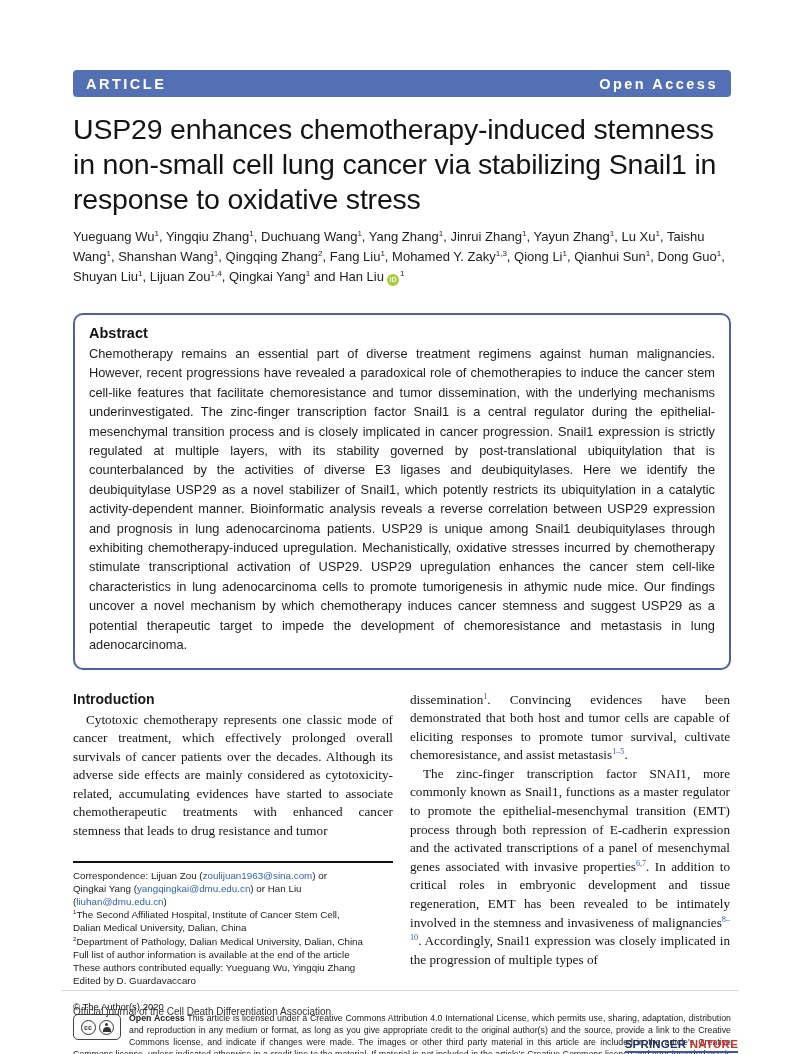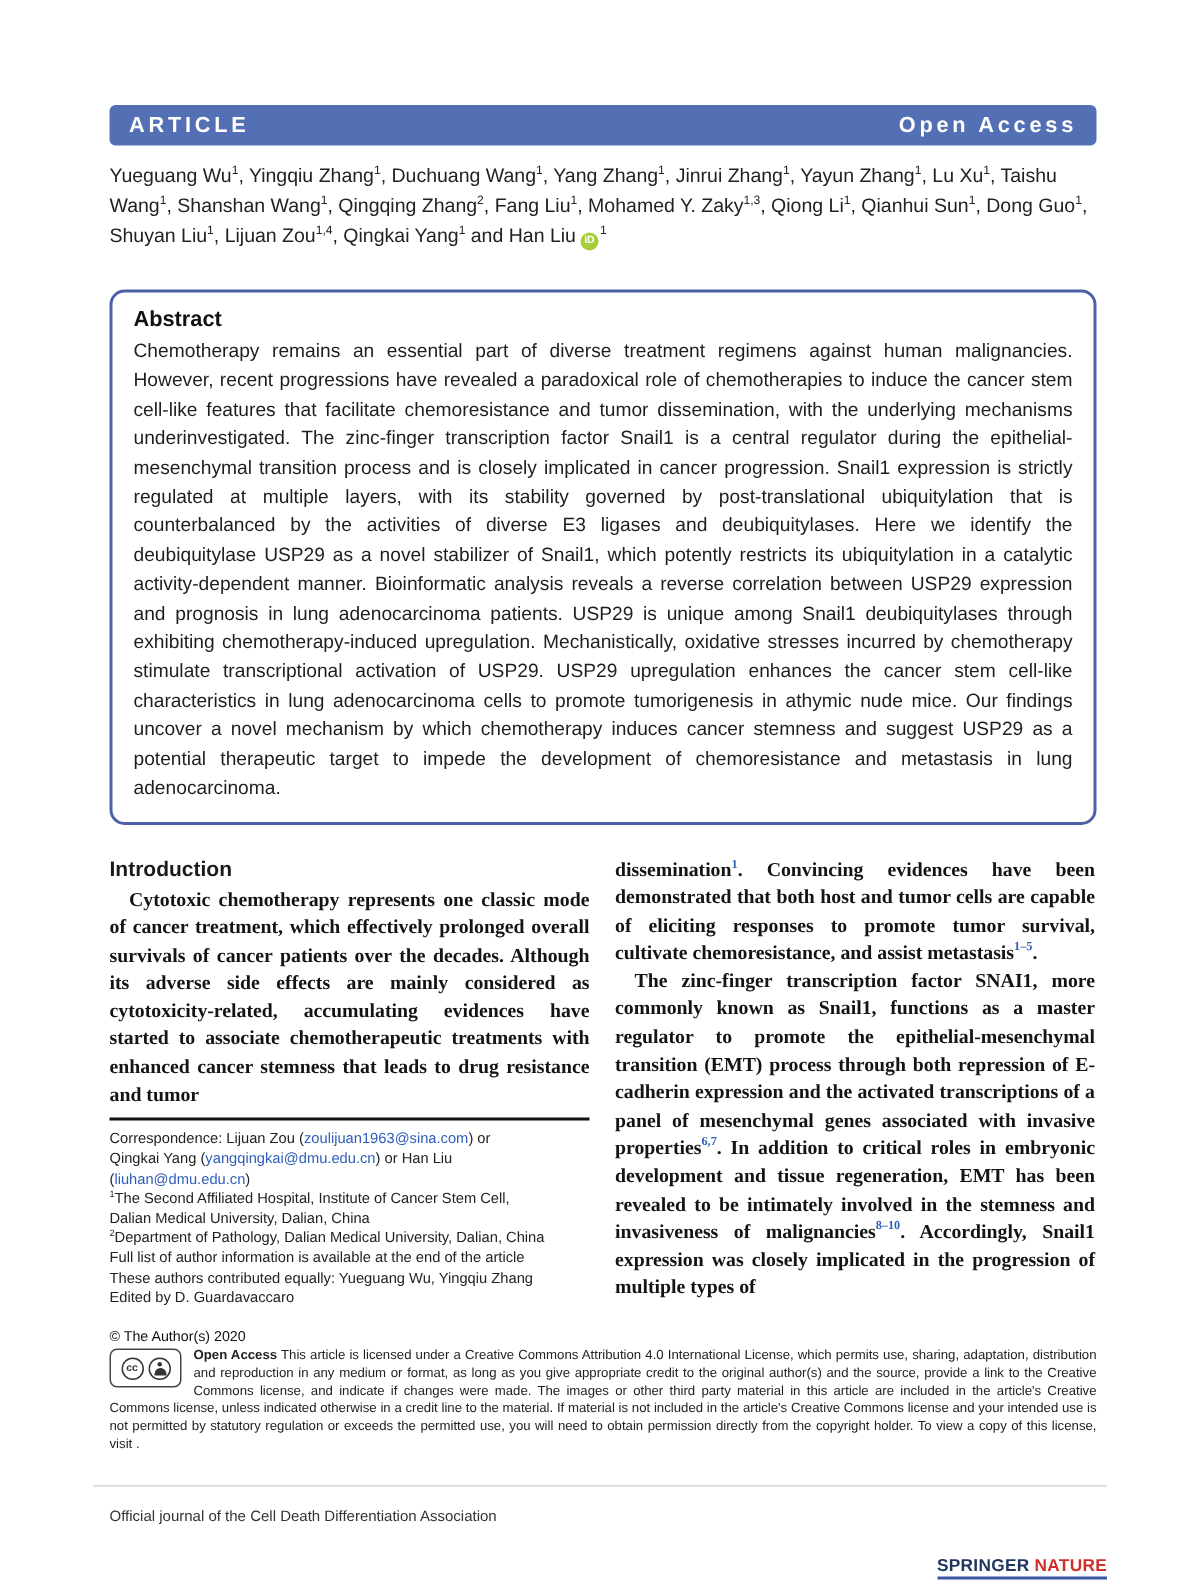--- a/index.html
+++ b/index.html
@@ -48,28 +48,28 @@
   }
   .abstract-box h2{font-size:14.5px;font-weight:bold;margin-bottom:3px;color:#111;}
   .abstract-box p{font-size:12.8px;line-height:19.4px;text-align:justify;color:#1e1e1e;}
 
   
   .columns{display:flex;gap:17px;margin-top:21px;}
   .col{width:320px;}
   .col h3{font-size:14px;font-weight:bold;font-family:"Liberation Sans",sans-serif;margin-bottom:4px;}
   .bodytext{
     font-family:"Liberation Serif",serif;font-size:13.2px;line-height:18.6px;
-    text-align:justify;color:#141414;font-weight:bold;
+    text-align:justify;color:#141414;
   }
   .bodytext.indent{text-indent:13px;}
   .bodytext sup{color:var(--link);}
 
   
   .footnote{
-    margin-top:6px;border-top:2px solid #111;padding-top:6px;
+    margin-top:20px;border-top:2px solid #111;padding-top:6px;
     font-size:9.8px;line-height:13.2px;color:#222;white-space:pre-line;
   }
   .footnote .link{color:var(--link);}
   .footnote sup{color:inherit;}
 
   
   .license{margin-top:14px;}
   .copyright{font-size:9.5px;margin-bottom:1px;color:#111;}
   .license-body{font-size:8.8px;line-height:11.8px;text-align:justify;color:#222;}
   .cc-badge{
@@ -105,20 +105,21 @@
 <body>
 
 <div class="page">
 
 
   <div class="banner">
     <span>ARTICLE</span>
     <span>Open Access</span>
   </div>
 
+  <h1 class="title">USP29 enhances chemotherapy-induced stemness in non-small cell lung cancer via stabilizing Snail1 in response to oxidative stress</h1>
 
   <p class="authors"><span>Yueguang Wu<sup>1</sup>, Yingqiu Zhang<sup>1</sup>, Duchuang Wang<sup>1</sup>, Yang Zhang<sup>1</sup>, Jinrui Zhang<sup>1</sup>, Yayun Zhang<sup>1</sup>, Lu Xu<sup>1</sup>, Taishu Wang<sup>1</sup>, Shanshan Wang<sup>1</sup>, Qingqing Zhang<sup>2</sup>, Fang Liu<sup>1</sup>, Mohamed Y. Zaky<sup>1,3</sup>, Qiong Li<sup>1</sup>, Qianhui Sun<sup>1</sup>, Dong Guo<sup>1</sup>, Shuyan Liu<sup>1</sup>, Lijuan Zou<sup>1,4</sup>, Qingkai Yang<sup>1</sup> and Han Liu</span><span class="orcid">iD</span><sup>1</sup></p>
 
   <div class="abstract-box">
     <h2>Abstract</h2>
     <p>Chemotherapy remains an essential part of diverse treatment regimens against human malignancies. However, recent progressions have revealed a paradoxical role of chemotherapies to induce the cancer stem cell-like features that facilitate chemoresistance and tumor dissemination, with the underlying mechanisms underinvestigated. The zinc-finger transcription factor Snail1 is a central regulator during the epithelial-mesenchymal transition process and is closely implicated in cancer progression. Snail1 expression is strictly regulated at multiple layers, with its stability governed by post-translational ubiquitylation that is counterbalanced by the activities of diverse E3 ligases and deubiquitylases. Here we identify the deubiquitylase USP29 as a novel stabilizer of Snail1, which potently restricts its ubiquitylation in a catalytic activity-dependent manner. Bioinformatic analysis reveals a reverse correlation between USP29 expression and prognosis in lung adenocarcinoma patients. USP29 is unique among Snail1 deubiquitylases through exhibiting chemotherapy-induced upregulation. Mechanistically, oxidative stresses incurred by chemotherapy stimulate transcriptional activation of USP29. USP29 upregulation enhances the cancer stem cell-like characteristics in lung adenocarcinoma cells to promote tumorigenesis in athymic nude mice. Our findings uncover a novel mechanism by which chemotherapy induces cancer stemness and suggest USP29 as a potential therapeutic target to impede the development of chemoresistance and metastasis in lung adenocarcinoma.</p>
   </div>
 
   <div class="columns">
     <div class="col">

